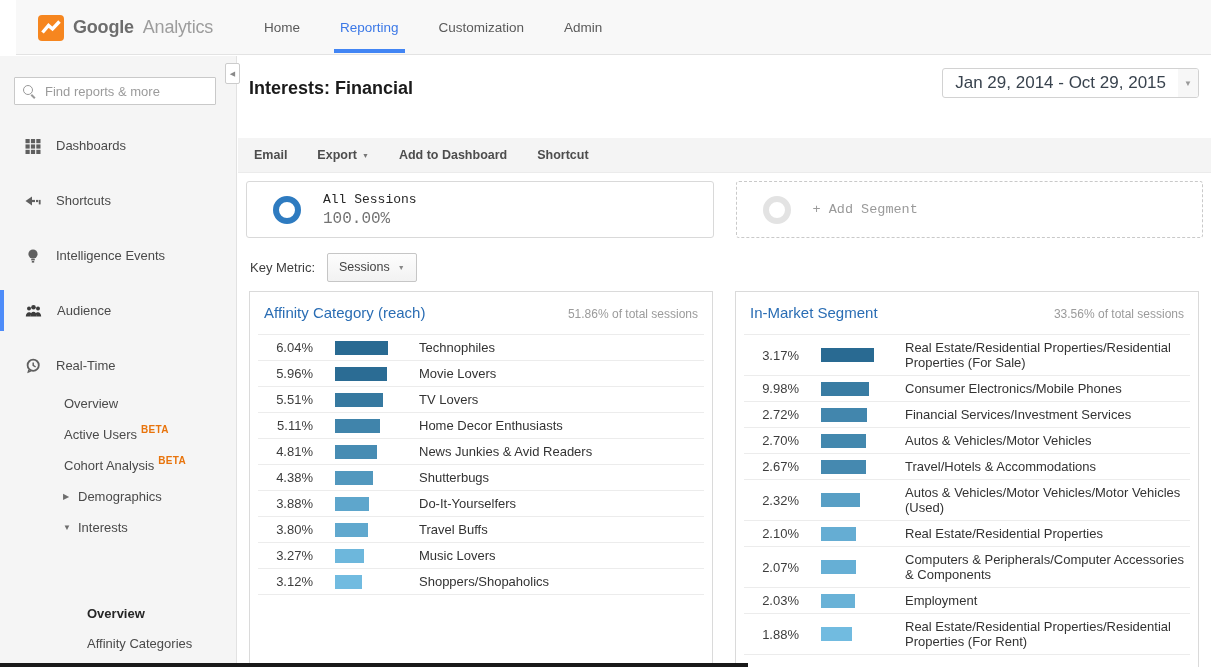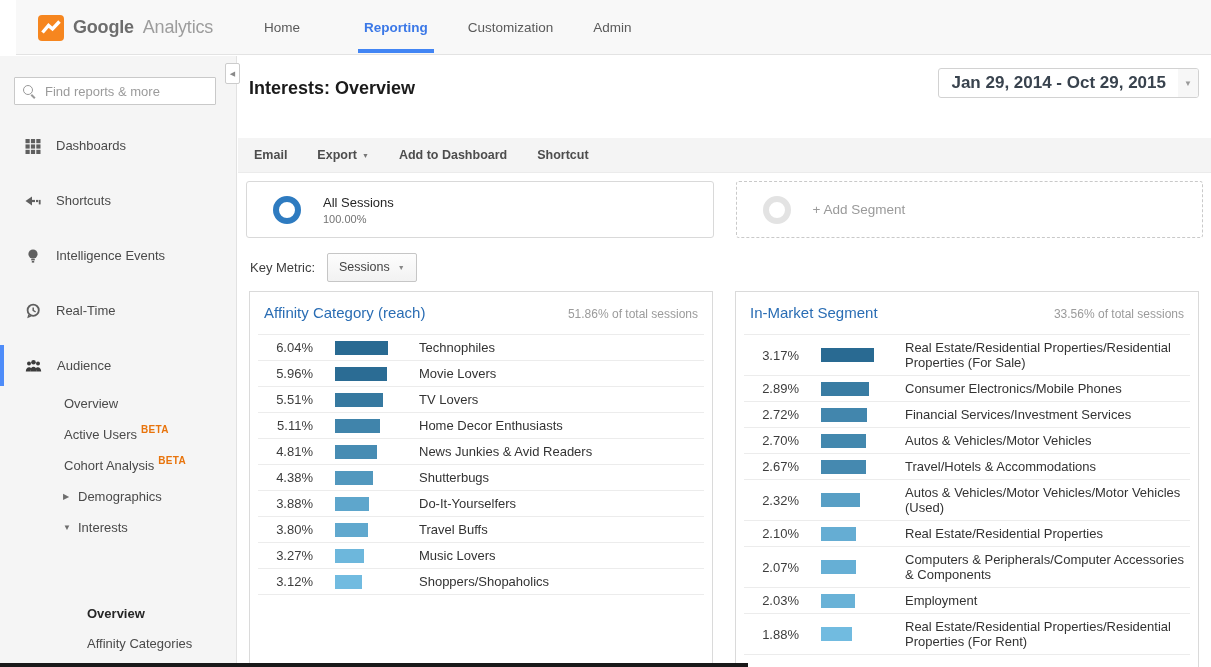--- a/index.html
+++ b/index.html
@@ -7,21 +7,21 @@
   body { font-family:"Liberation Sans","DejaVu Sans",sans-serif; background:#fff; }
   .app { position:relative; width:1211px; height:667px; overflow:hidden; background:#fff; }
 
   
   .topbar { position:absolute; left:16px; top:0; width:1211px; height:55px; background:#f8f8f8; border-bottom:1px solid #e3e3e3; z-index:4; }
   .logo { position:absolute; left:22px; top:0; height:55px; display:flex; align-items:center; gap:9px; cursor:pointer; }
   .logo-google { font-size:18px; color:#6d6d6d; font-weight:bold; letter-spacing:-0.2px; }
   .logo-analytics { font-size:18px; color:#9d9d9d; letter-spacing:-0.2px; }
   .mainnav { position:absolute; left:248px; top:0; height:55px; display:flex; gap:40px; }
   .nav-item { position:relative; height:53px; line-height:55px; font-size:13.5px; color:#5a5a5a; cursor:pointer; }
-  .nav-item.active { color:#3b78e7; font-weight:bold;margin-left:24px; }
+  .nav-item.active { color:#3b78e7; font-weight:normal; }
   .nav-item.active::after { content:""; position:absolute; left:-6px; right:-6px; bottom:0; height:4px; background:#4285f4; }
 
   
   .sidebar { position:absolute; left:0; top:56px; width:237px; bottom:0; background:#f5f5f5; border-right:1px solid #e2e2e2; z-index:2; }
   .search-box { position:absolute; left:14px; top:21px; width:202px; height:28px; background:#fff; border:1px solid #c9c9c9; border-radius:1px; }
   .search-box input { position:absolute; left:30px; top:0; width:168px; height:26px; border:0; outline:none; font-size:13px; color:#444; background:transparent; font-family:inherit; }
   .search-box input::placeholder { color:#9b9b9b; }
   .search-glyph { position:absolute; left:8px; top:7px; width:13px; height:13px; }
   .search-glyph::before { content:""; position:absolute; left:0; top:0; width:8px; height:8px; border:1.6px solid #999; border-radius:50%; }
   .search-glyph::after { content:""; position:absolute; left:9px; top:9px; width:5px; height:1.8px; background:#999; transform:rotate(45deg); transform-origin:0 0; }
@@ -36,34 +36,34 @@
   .side-inner { position:absolute; left:0; top:542px; right:0; }
   .side-inner-item { height:30px; display:flex; align-items:center; padding-left:87px; font-size:13px; color:#4a4a4a; cursor:pointer; }
   .side-inner-item.active { font-weight:bold; color:#262626; }
 
   .collapse-btn { position:absolute; left:225px; top:63px; width:15px; height:21px; background:#fff; border:1px solid #ccc; border-radius:2px; display:flex; align-items:center; justify-content:center; font-size:7px; color:#8a8a8a; z-index:6; cursor:pointer; }
 
   
   .main { position:absolute; left:238px; top:56px; right:0; bottom:0; background:#fff; }
   .report-title { position:absolute; left:11px; top:22px; font-size:18px; font-weight:bold; color:#1b1b1b; }
   .daterange { position:absolute; right:12px; top:12px; height:30px; border:1px solid #d2d2d2; border-radius:3px; background:#fff; display:flex; align-items:center; cursor:pointer; }
-  .daterange-text { padding:0 12px; font-size:17px; color:#39434e;font-weight:bold; }
+  .daterange-text { padding:0 12px; font-size:17px; color:#39434e; }
   .daterange-arrow { width:20px; height:28px; display:flex; align-items:center; justify-content:center; font-size:8px; color:#9a9a9a; background:#f7f7f7; border-radius:0 2px 2px 0; }
 
   .toolbar { position:absolute; left:0; top:82px; right:0; height:35px; background:#f4f4f4; border-bottom:1px solid #ebebeb; display:flex; align-items:center; gap:30px; padding-left:16px; }
   .tool-item { font-size:12.5px; font-weight:bold; color:#4d4d4d; cursor:pointer; display:flex; align-items:center; gap:5px; }
   .tool-caret { font-size:7px; color:#777; }
 
-  .segments { position:absolute; top:125px; left:8px; right:8px; height:57px; display:flex; gap:22px; }
+  .segments { position:absolute; top:125px; left:8px; right:8px; height:57px; display:flex; gap:22px;font-family:Liberation Mono, monospace; }
   .seg-card { flex:1; background:#fff; border:1px solid #d9d9d9; border-radius:3px; display:flex; align-items:center; padding-left:26px; gap:22px; cursor:pointer; }
   .seg-card.add { border:1px dashed #c9c9c9; background:transparent; }
   .donut { width:28px; height:28px; border-radius:50%; border:6px solid #2e7bc0; flex:none; }
   .donut.gray { border-color:#e3e3e3; }
   .seg-title { font-size:13px; color:#262626; margin-bottom:3px; }
-  .seg-sub { font-size:11px; color:#737373; }
+  .seg-sub { font-size:16px; color:#737373; }
   .add-label { font-size:13.5px; color:#9a9a9a; }
 
   .keymetric { position:absolute; top:196px; left:12px; height:30px; display:flex; align-items:center; gap:12px; }
   .km-label { font-size:13px; color:#3d3d3d; }
   .km-btn { height:29px; padding:0 11px; border:1px solid #c6c6c6; border-radius:2px; background:linear-gradient(#fdfdfd,#f2f2f2); font-size:12.5px; color:#444; display:flex; align-items:center; gap:8px; cursor:pointer; }
   .km-caret { font-size:7px; color:#888; }
 
   .panels { position:absolute; top:235px; left:11px; right:12px; height:470px; display:flex; gap:22px; }
   .panel { flex:1; background:#fff; border:1px solid #dadada; }
   .panel-head { padding:12px 14px 13px; display:flex; justify-content:space-between; align-items:baseline; }
@@ -133,39 +133,39 @@
         <span>Shortcuts</span>
       </div>
       <div class="side-item">
         <svg width="16" height="16" viewBox="0 0 16 16" fill="#5f5f5f">
           <circle cx="8" cy="6" r="4.6"></circle>
             <rect x="6.2" y="10.8" width="3.6" height="1.6"></rect>
             <rect x="6.8" y="13" width="2.4" height="1.6"></rect>
         </svg>
         <span>Intelligence Events</span>
       </div>
-      <div class="side-item">
-        <svg width="16" height="16" viewBox="0 0 16 16">
-          <circle cx="8.2" cy="7.2" r="5.6" fill="none" stroke="#5f5f5f" stroke-width="1.8"></circle>
-          <path d="M8.2 4.4 V7.4 L10.6 9" fill="none" stroke="#5f5f5f" stroke-width="1.5"></path>
-          <polygon points="3.2,11.5 2.2,15.3 6.4,13.4" fill="#5f5f5f"></polygon>
-        </svg>
-        <span>Real-Time</span>
-      </div>
       <div class="side-item active">
         <svg width="17" height="16" viewBox="0 0 17 16" fill="#3c3c3c">
           <circle cx="4" cy="5.6" r="2"></circle>
             <circle cx="13" cy="5.6" r="2"></circle>
             <circle cx="8.5" cy="4.2" r="2.3"></circle>
           <path d="M0.8 13.5 c0-2.6 1.5-4.2 3.2-4.2 1 0 1.8 0.5 2.4 1.4 -0.8 1-1.2 1.8-1.3 2.8z"></path>
           <path d="M16.2 13.5 c0-2.6-1.5-4.2-3.2-4.2 -1 0-1.8 0.5-2.4 1.4 0.8 1 1.2 1.8 1.3 2.8z"></path>
           <path d="M5.2 13.5 c0-3 1.5-4.8 3.3-4.8 s3.3 1.8 3.3 4.8z"></path>
         </svg>
         <span>Audience</span>
       </div>
+      <div class="side-item">
+        <svg width="16" height="16" viewBox="0 0 16 16">
+          <circle cx="8.2" cy="7.2" r="5.6" fill="none" stroke="#5f5f5f" stroke-width="1.8"></circle>
+          <path d="M8.2 4.4 V7.4 L10.6 9" fill="none" stroke="#5f5f5f" stroke-width="1.5"></path>
+          <polygon points="3.2,11.5 2.2,15.3 6.4,13.4" fill="#5f5f5f"></polygon>
+        </svg>
+        <span>Real-Time</span>
+      </div>
     </div>
 
     <div class="side-children">
       <div class="side-child">
         <span>Overview</span>
       </div>
       <div class="side-child">
         <span>Active Users</span>
         <span class="beta">BETA</span>
       </div>
@@ -195,21 +195,21 @@
       </div>
 
     </div>
   </aside>
 
   <div class="collapse-btn">
     <span>◀</span>
   </div>
 
   <main class="main">
-    <h1 class="report-title">Interests: Overview</h1>
+    <h1 class="report-title">Interests: Financial</h1>
 
     <div class="daterange">
       <span class="daterange-text">Jan 29, 2014 - Oct 29, 2015</span>
       <span class="daterange-arrow">▼</span>
     </div>
 
     <div class="toolbar">
       <span class="tool-item">
           <span>Email</span>
         </span>
@@ -334,21 +334,21 @@
         </div>
         <div class="rows">
             <div class="row">
               <span class="pct">3.17%</span>
               <span class="barwrap">
                 <span class="bar" style="width: 53px; background: rgb(41, 106, 146);"></span>
               </span>
               <span class="lbl">Real Estate/Residential Properties/Residential Properties (For Sale)</span>
             </div>
             <div class="row">
-              <span class="pct">2.89%</span>
+              <span class="pct">9.98%</span>
               <span class="barwrap">
                 <span class="bar" style="width: 48.3px; background: rgb(57, 124, 163);"></span>
               </span>
               <span class="lbl">Consumer Electronics/Mobile Phones</span>
             </div>
             <div class="row">
               <span class="pct">2.72%</span>
               <span class="barwrap">
                 <span class="bar" style="width: 45.5px; background: rgb(66, 134, 173);"></span>
               </span>

